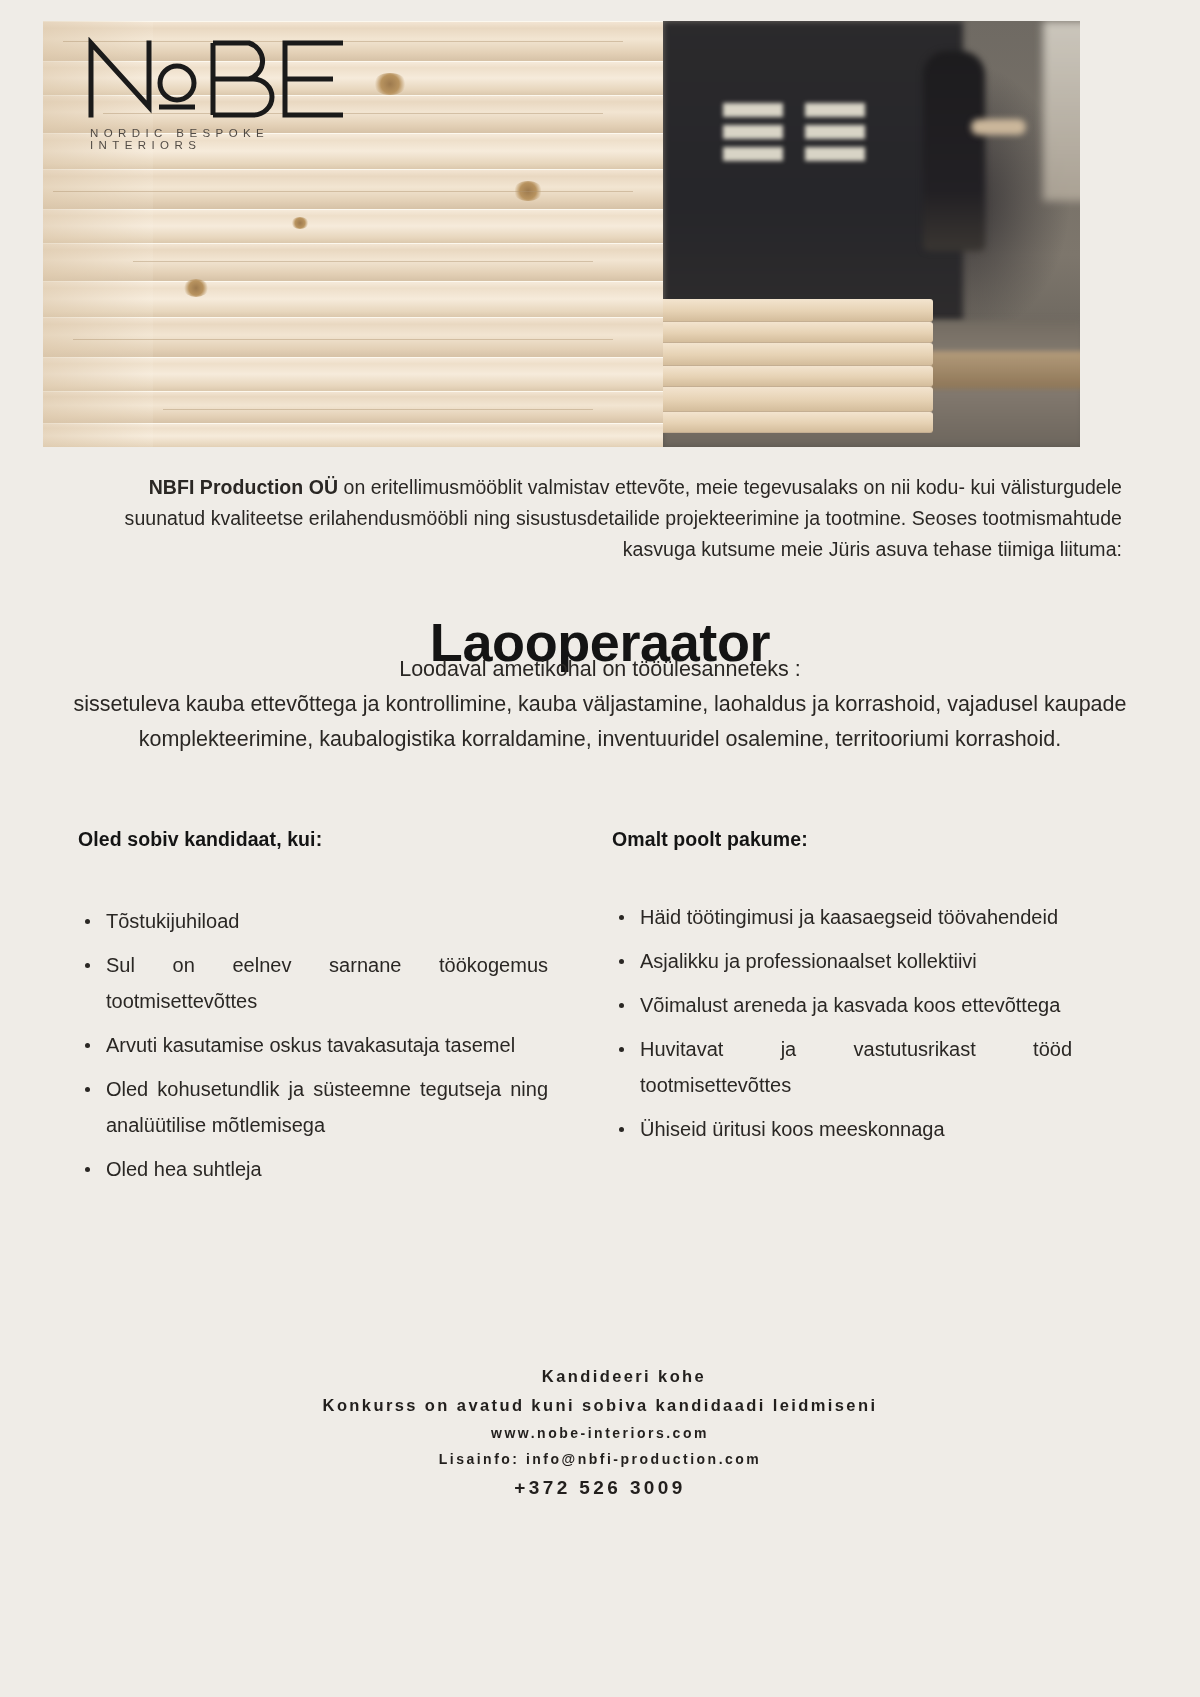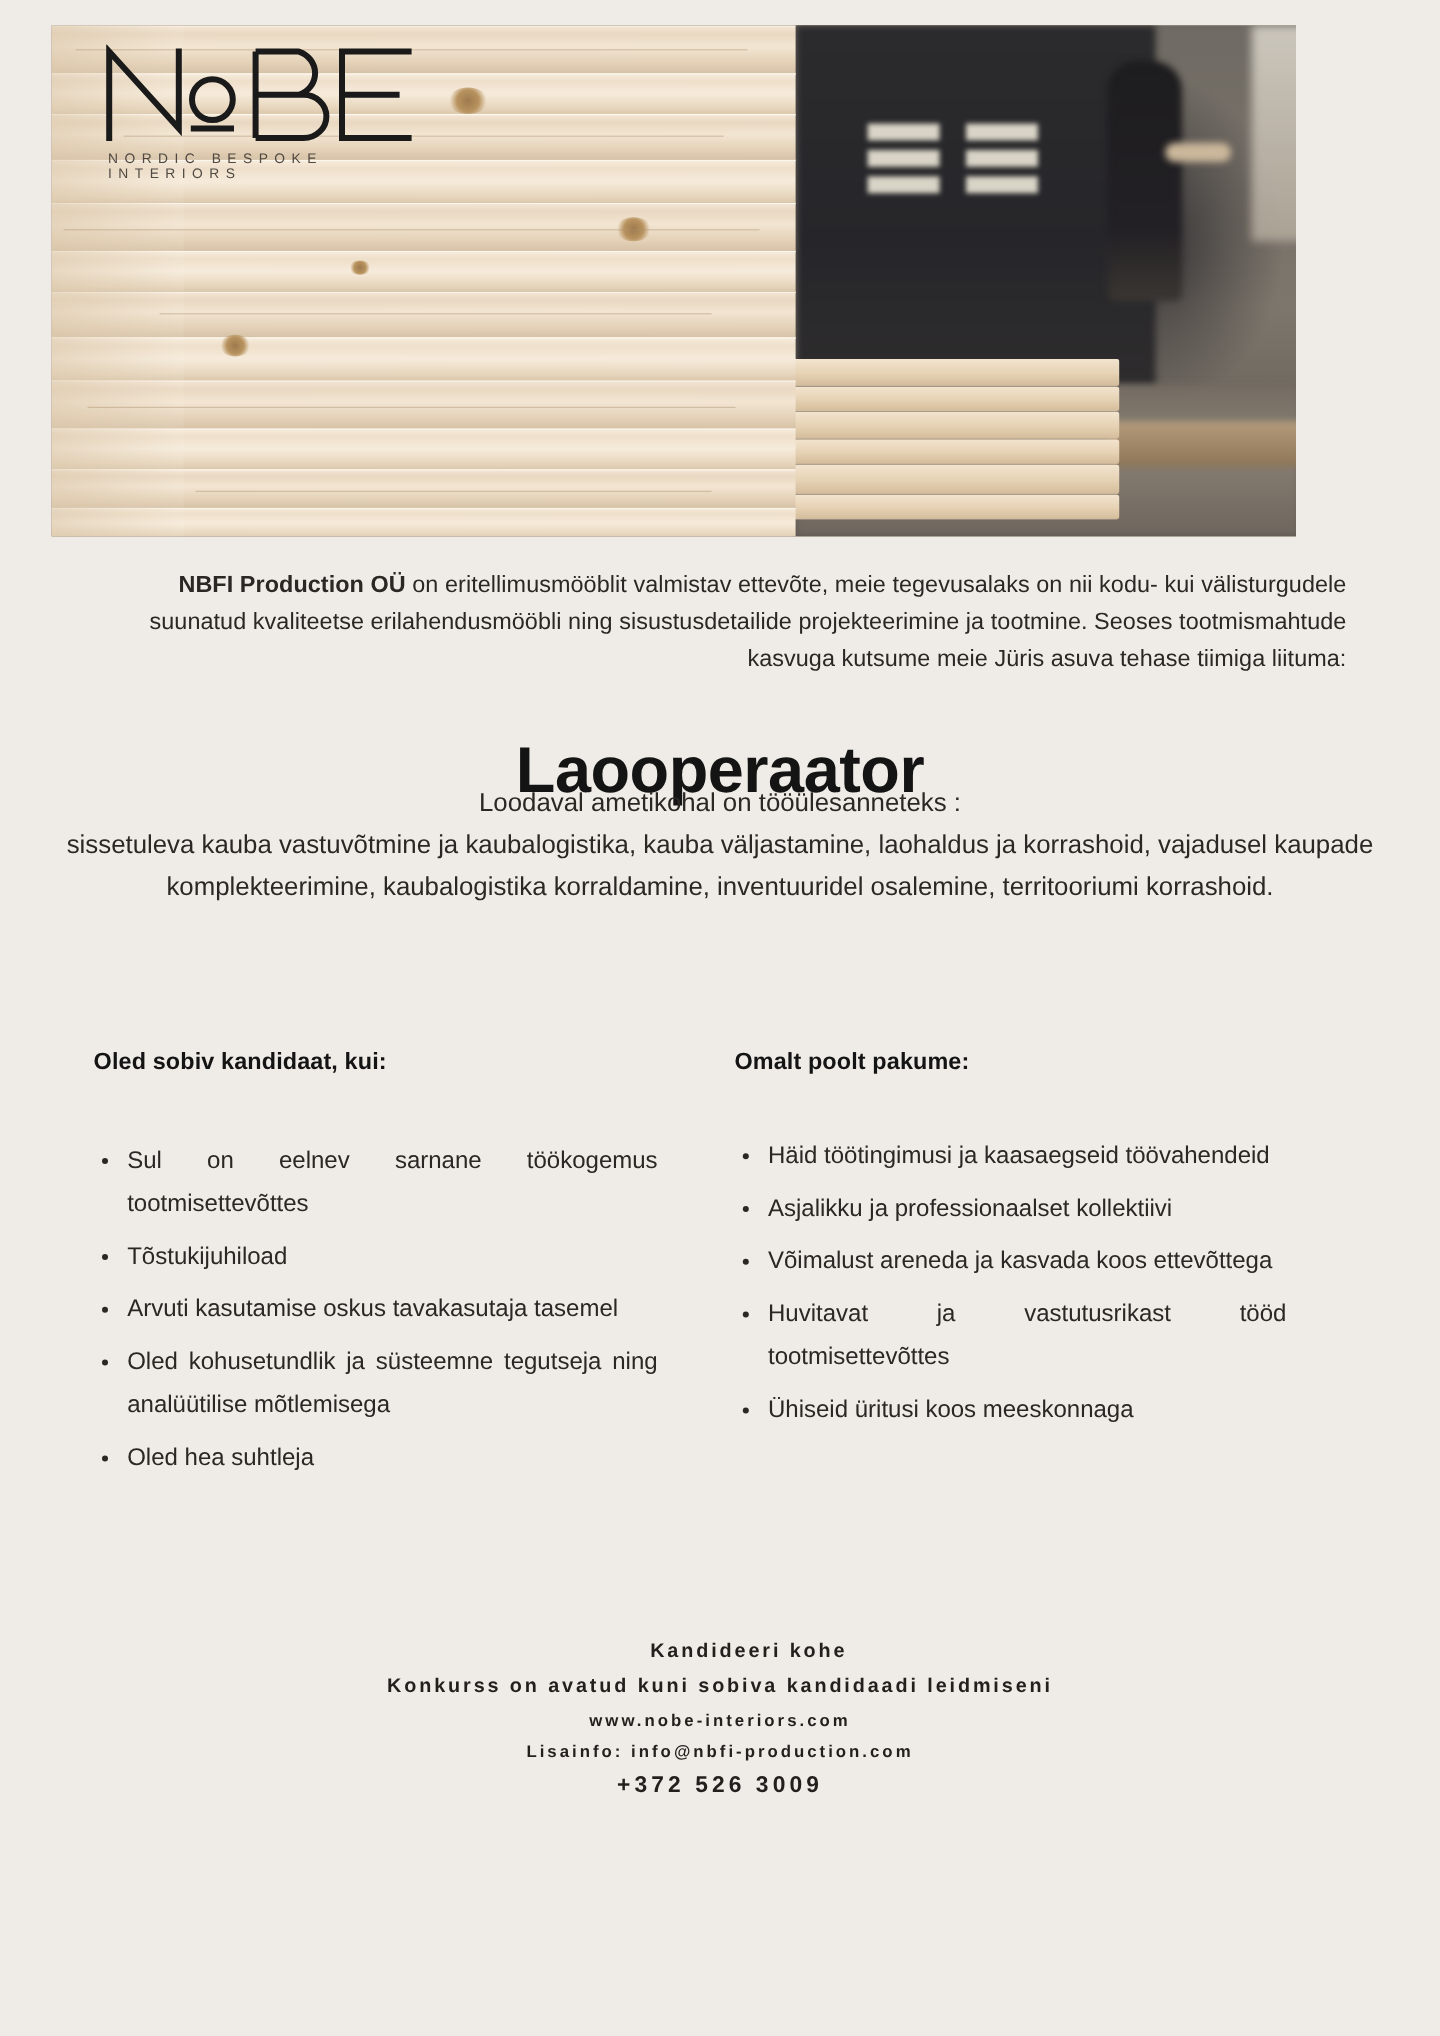--- a/index.html
+++ b/index.html
@@ -221,21 +221,21 @@
     width: 1090px;
     text-align: center;
     font-size: 21.5px;
     line-height: 35px;
     color: #2a2724;
   }
 
   
   .col {
     position: absolute;
-    top: 874px;
+    top: 828px;
   }
   .col-left  { left: 78px;  width: 470px; }
   .col-right { left: 612px; width: 460px; }
 
   .col-heading {
     font-size: 19.5px;
     font-weight: 700;
     color: #141414;
     margin: 0 0 52px 0;
     letter-spacing: 0.1px;
@@ -384,28 +384,28 @@
   </div>
 
   <p class="intro">
     <b>NBFI Production OÜ</b><span> on eritellimusmööblit valmistav ettevõte, meie tegevusalaks on nii kodu- kui välisturgudele suunatud kvaliteetse erilahendusmööbli ning sisustusdetailide projekteerimine ja tootmine. Seoses tootmismahtude kasvuga kutsume meie Jüris asuva tehase tiimiga liituma:</span>
   </p>
 
   <h1 class="job-title">Laooperaator</h1>
 
   <div class="duties">
     <div>Loodaval ametikohal on tööülesanneteks :</div>
-    <div>sissetuleva kauba vastuvõtmine ja kaubalogistika, kauba väljastamine, laohaldus ja korrashoid, vajadusel kaupade komplekteerimine, kaubalogistika korraldamine, inventuuridel osalemine, territooriumi korrashoid.</div>
+    <div>sissetuleva kauba ettevõttega ja kontrollimine, kauba väljastamine, laohaldus ja korrashoid, vajadusel kaupade komplekteerimine, kaubalogistika korraldamine, inventuuridel osalemine, territooriumi korrashoid.</div>
   </div>
 
   <div class="col col-left">
     <h2 class="col-heading">Oled sobiv kandidaat, kui:</h2>
     <ul class="bullets">
+      <li>Tõstukijuhiload</li>
       <li>Sul on eelnev sarnane töökogemus tootmisettevõttes</li>
-      <li>Tõstukijuhiload</li>
       <li>Arvuti kasutamise oskus tavakasutaja tasemel</li>
       <li>Oled kohusetundlik ja süsteemne tegutseja ning analüütilise mõtlemisega</li>
       <li>Oled hea suhtleja</li>
     </ul>
   </div>
 
   <div class="col col-right">
     <h2 class="col-heading">Omalt poolt pakume:</h2>
     <ul class="bullets">
       <li>Häid töötingimusi ja kaasaegseid töövahendeid</li>

